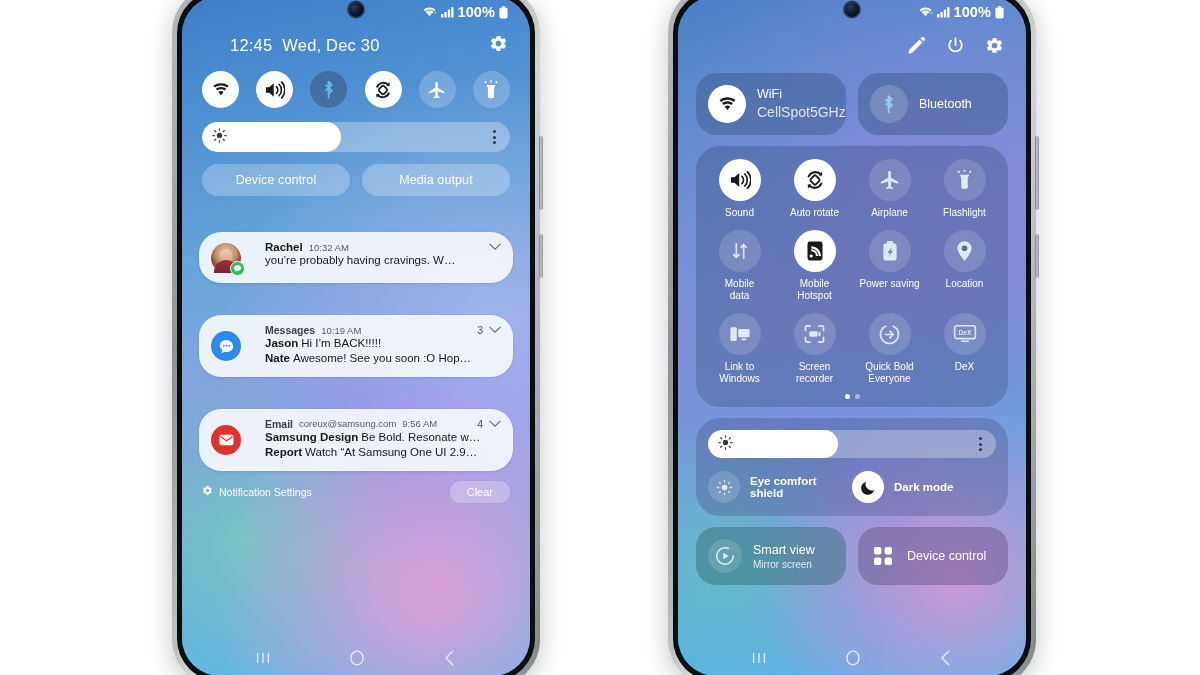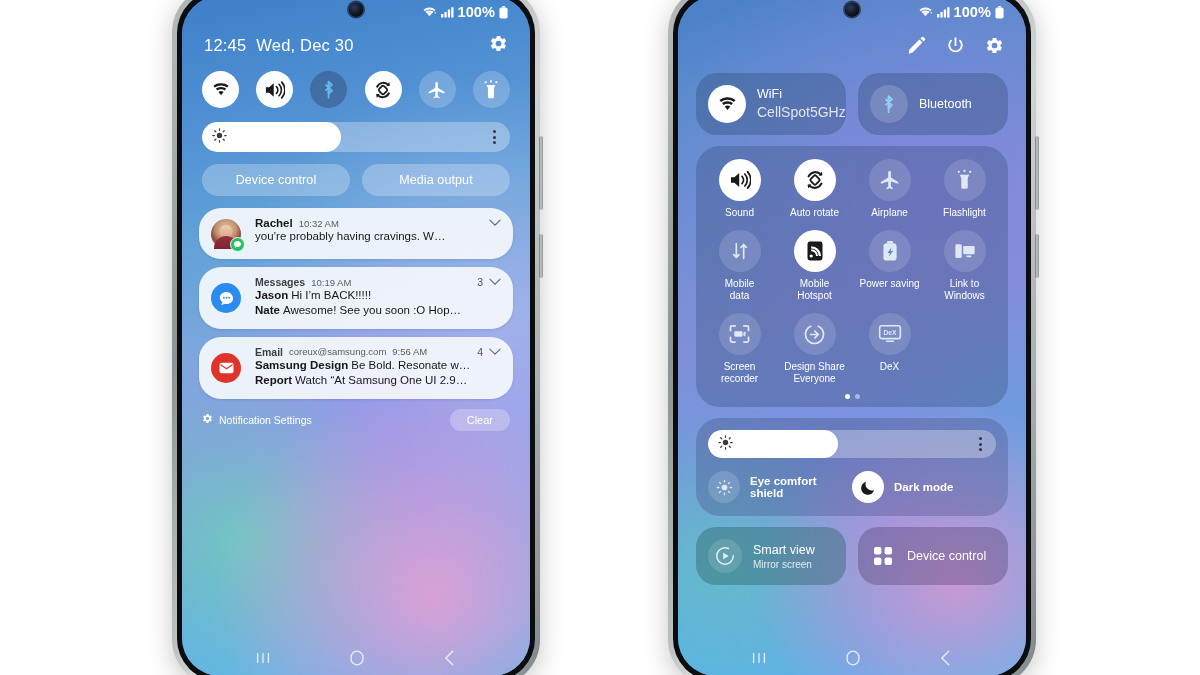--- a/index.html
+++ b/index.html
@@ -138,22 +138,23 @@
     display:flex; align-items:center; justify-content:center;
     color:#fff; font-size: 12.5px; letter-spacing:.1px;
   }
 
   
   .notif-list { position: relative; z-index: 20; margin: 12px 17px 0 17px; display:flex; flex-direction:column; gap:8px; }
   .notif {
     border-radius: 22px;
     background: rgba(244,247,252,.93);
     padding: 9px 12px 10px 12px;
-    display:flex; gap: 14px;
+    display:flex; gap: 24px;
     box-shadow: 0 1px 3px rgba(20,40,70,.12);
+    margin-top: 24px;
   }
   .notif-ico-wrap { flex: 0 0 auto; display:flex; align-items:center; padding-top:2px; }
   .av {
     position: relative;
     width: 30px; height: 30px; border-radius:50%;
     background: radial-gradient(circle at 50% 34%, #e8c9b0 0%, #c28f6d 42%, #8e4a3e 62%, #b7a089 100%);
     overflow: visible;
   }
   .av::before{
     content:""; position:absolute; left:50%; top:6px; transform:translateX(-50%);
@@ -323,21 +324,21 @@
           <span class="sb-text">100%</span>
           <span class="sb-ico">
             <svg width="9" height="13" viewBox="0 0 9 13">
                 <rect x="3" y="0" width="3" height="1.6" rx=".6" fill="#fff"></rect>
                 <rect x="0.4" y="1.4" width="8.2" height="11.2" rx="2" fill="#fff"></rect>
               </svg>
           </span>
         </div>
 
         <div class="qs-header">
-          <div style="display:flex; gap:10px; align-items:center;">
+          <div style="display:flex; gap:10px; align-items:center;margin-left:26px;">
             <span class="qs-clock">12:45</span>
             <span class="qs-clock">Wed, Dec 30</span>
           </div>
           <span>
             <svg width="19" height="19" viewBox="0 0 24 24" fill="#fff">
                 <path d="M19.4 13a7.8 7.8 0 0 0 0-2l2-1.6a.5.5 0 0 0 .1-.6l-1.9-3.3a.5.5 0 0 0-.6-.2l-2.4 1a7.6 7.6 0 0 0-1.7-1l-.4-2.5a.5.5 0 0 0-.5-.4h-3.8a.5.5 0 0 0-.5.4l-.4 2.5c-.6.3-1.2.6-1.7 1l-2.4-1a.5.5 0 0 0-.6.2L2.5 8.8a.5.5 0 0 0 .1.6L4.6 11a7.8 7.8 0 0 0 0 2l-2 1.6a.5.5 0 0 0-.1.6l1.9 3.3c.1.2.4.3.6.2l2.4-1c.5.4 1.1.7 1.7 1l.4 2.5c0 .2.2.4.5.4h3.8c.3 0 .5-.2.5-.4l.4-2.5c.6-.3 1.2-.6 1.7-1l2.4 1c.2.1.5 0 .6-.2l1.9-3.3a.5.5 0 0 0-.1-.6L19.4 13zM12 15.6A3.6 3.6 0 1 1 15.6 12 3.6 3.6 0 0 1 12 15.6z"></path>
               </svg>
           </span>
         </div>
 
@@ -704,20 +705,29 @@
               <div class="gico">
                 <svg width="18" height="22" viewBox="0 0 18 22" fill="#dfe9f4">
                     <rect x="6" y="1" width="6" height="2.4" rx="1"></rect>
                     <rect x="2.4" y="3.2" width="13.2" height="17.4" rx="3.2"></rect>
                     <path d="M10.6 7.2L6.4 13h2.5l-.9 3.6 4.2-5.8h-2.5z" fill="#5d8fbd"></path>
                   </svg>
               </div>
               <div class="glabel">Power saving</div>
             </div>
 
+            <div class="gcell">
+              <div class="gico">
+                <svg width="19" height="22" viewBox="0 0 18 22" fill="#dfe9f4">
+                    <path d="M9 1.2A7.1 7.1 0 0 0 1.9 8.3c0 5 7.1 12.5 7.1 12.5s7.1-7.5 7.1-12.5A7.1 7.1 0 0 0 9 1.2z"></path>
+                    <circle cx="9" cy="8.2" r="2.8" fill="#4a6f9b"></circle>
+                  </svg>
+              </div>
+              <div class="glabel">Location</div>
+            </div>
 
             <div class="gcell">
               <div class="gico">
                 <svg width="22" height="20" viewBox="0 0 24 20" fill="#dfe9f4">
                     <rect x="1.5" y="2.5" width="7" height="15" rx="1.6"></rect>
                     <rect x="10" y="4.5" width="12.5" height="9" rx="1.4"></rect>
                     <rect x="13.5" y="15" width="5.5" height="1.8" rx=".8"></rect>
                   </svg>
               </div>
               <div class="glabel" style="white-space:pre-line">Link to
@@ -738,21 +748,21 @@
 recorder</div>
             </div>
 
             <div class="gcell">
               <div class="gico">
                 <svg width="23" height="23" viewBox="0 0 24 24">
                     <circle cx="12" cy="12" r="9.4" fill="none" stroke="#dfe9f4" stroke-width="1.8" stroke-dasharray="40 8" stroke-linecap="round"></circle>
                     <path d="M8 12h7.4M12.4 8.4L16 12l-3.6 3.6" stroke="#dfe9f4" stroke-width="1.8" fill="none" stroke-linecap="round" stroke-linejoin="round"></path>
                   </svg>
               </div>
-              <div class="glabel" style="white-space:pre-line">Design Share
+              <div class="glabel" style="white-space:pre-line">Quick Bold
 Everyone</div>
             </div>
 
             <div class="gcell">
               <div class="gico">
                 <svg width="24" height="22" viewBox="0 0 26 22">
                     <rect x="1.8" y="2" width="22.4" height="14" rx="2.2" fill="none" stroke="#dfe9f4" stroke-width="1.7"></rect>
                     <text x="13" y="11.6" font-size="7.3" font-family="Liberation Sans, sans-serif" font-weight="bold" fill="#dfe9f4" text-anchor="middle">DeX</text>
                     <rect x="8.5" y="18" width="9" height="1.8" rx=".9" fill="#dfe9f4"></rect>
                   </svg>

